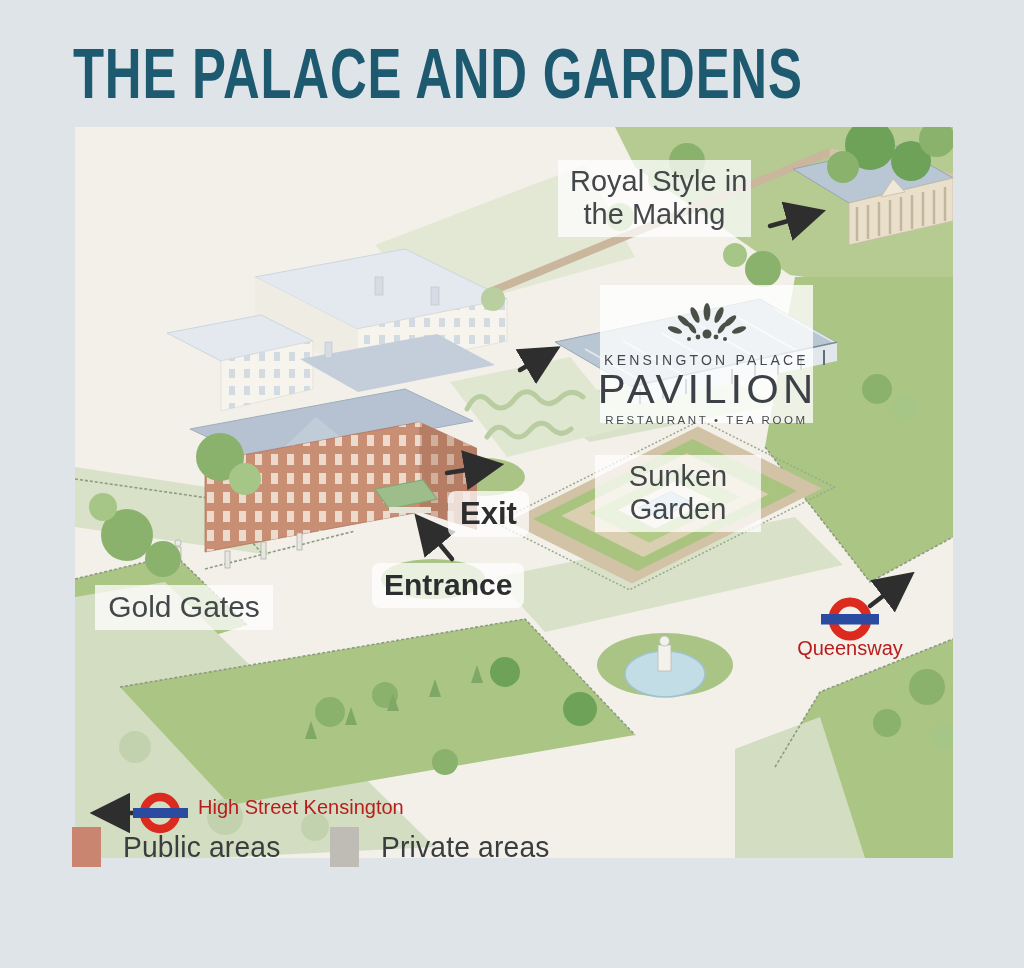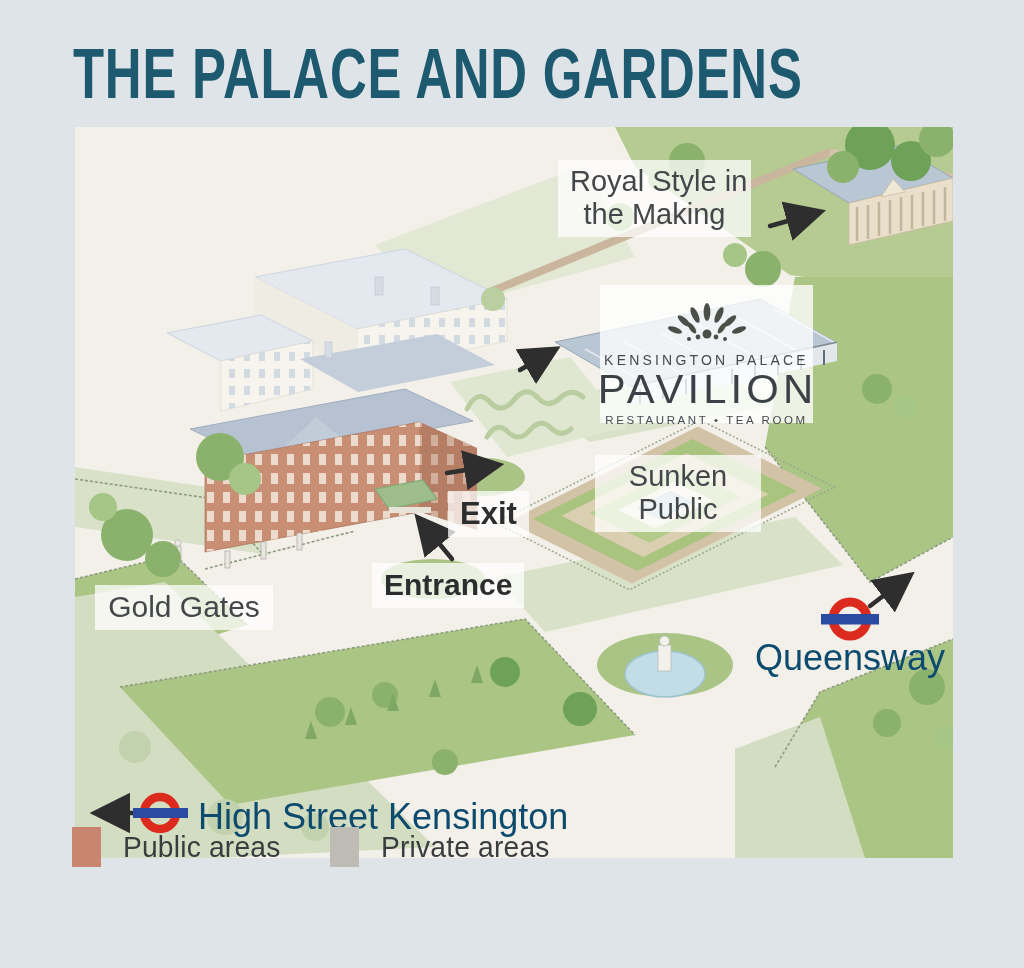--- a/index.html
+++ b/index.html
@@ -12,37 +12,37 @@
            font-size:67px; letter-spacing:1px; transform:scale(0.76,1.04); transform-origin:left top;
            white-space:nowrap; }
 
   .map { position:absolute; left:75px; top:127px; width:878px; height:731px;
          background:#f2f0e9; overflow:hidden; }
   .map svg.scene { position:absolute; left:0; top:0; width:878px; height:731px; display:block; }
 
   .map-label { position:absolute; background:rgba(255,255,255,0.74); color:#43474a;
                font-size:29px; line-height:1.15; padding:5px 12px 5px; text-align:center;
                white-space:nowrap; }
-  .map-label.bold { font-weight:700; color:#2b2d2e; }
+  .map-label.bold { font-weight:700; color:#2b2d2e;border-radius:8px; }
 
   .pav-logo { position:absolute; left:525px; top:158px; width:213px; height:138px;
               background:rgba(255,255,255,0.78); text-align:center; color:#3f444a;
               padding-top:15px; }
   .pav-logo .brand { font-size:14px; letter-spacing:3.2px; margin-top:2px; color:#45494e; }
   .pav-logo .name  { font-size:41px; font-weight:400; letter-spacing:4px; line-height:1.05;
                      transform:scale(1.02,1); color:#3c4147; }
   .pav-logo .sub   { font-size:11.5px; letter-spacing:2.6px; margin-top:3px; color:#45494e; }
 
   .legend { position:absolute; left:0; top:825px; width:1024px; height:50px; }
   .legend-item { position:absolute; top:0; height:44px; display:flex; align-items:center; }
   .legend-swatch { width:29px; height:40px; margin-right:22px; }
   .legend-label { font-size:30px; color:#3a3d3f; letter-spacing:0.2px; transform:scale(0.94,1);
                   transform-origin:left center; white-space:nowrap; }
 
-  .station-name { position:absolute; color:#0c4a6e; font-size:36px; white-space:nowrap; }
+  .station-name { position:absolute; color:#b91c1c; font-size:20px; white-space:nowrap; }
 </style>
 </head>
 <body style="background: rgb(223, 228, 233);">
 
 <div class="page">
 
   <div class="title" style="color: rgb(29, 90, 112);">THE PALACE AND GARDENS</div>
 
   <div class="map" style="background: rgb(242, 240, 233);">
 
@@ -270,21 +270,21 @@
             <circle cx="64" cy="39" r="2"></circle>
         </g>
       </svg>
       <div class="brand">KENSINGTON PALACE</div>
       <div class="name">PAVILION</div>
       <div class="sub">RESTAURANT • TEA ROOM</div>
     </div>
 
     <div class="map-label" style="left:520px; top:328px; width:166px;">
       <span>Sunken</span><br>
-      <span>Public</span>
+      <span>Garden</span>
     </div>
 
     <div class="map-label bold" style="left:373px; top:364px; font-size:31px;">Exit</div>
 
     <div class="map-label bold" style="left:297px; top:436px; font-size:30px;">Entrance</div>
 
     <div class="map-label" style="left:20px; top:458px; width:178px; font-size:30px;">Gold Gates</div>
 
     <div class="station-name" style="left:775px; top:510px; transform:translateX(-50%);">Queensway</div>
 

